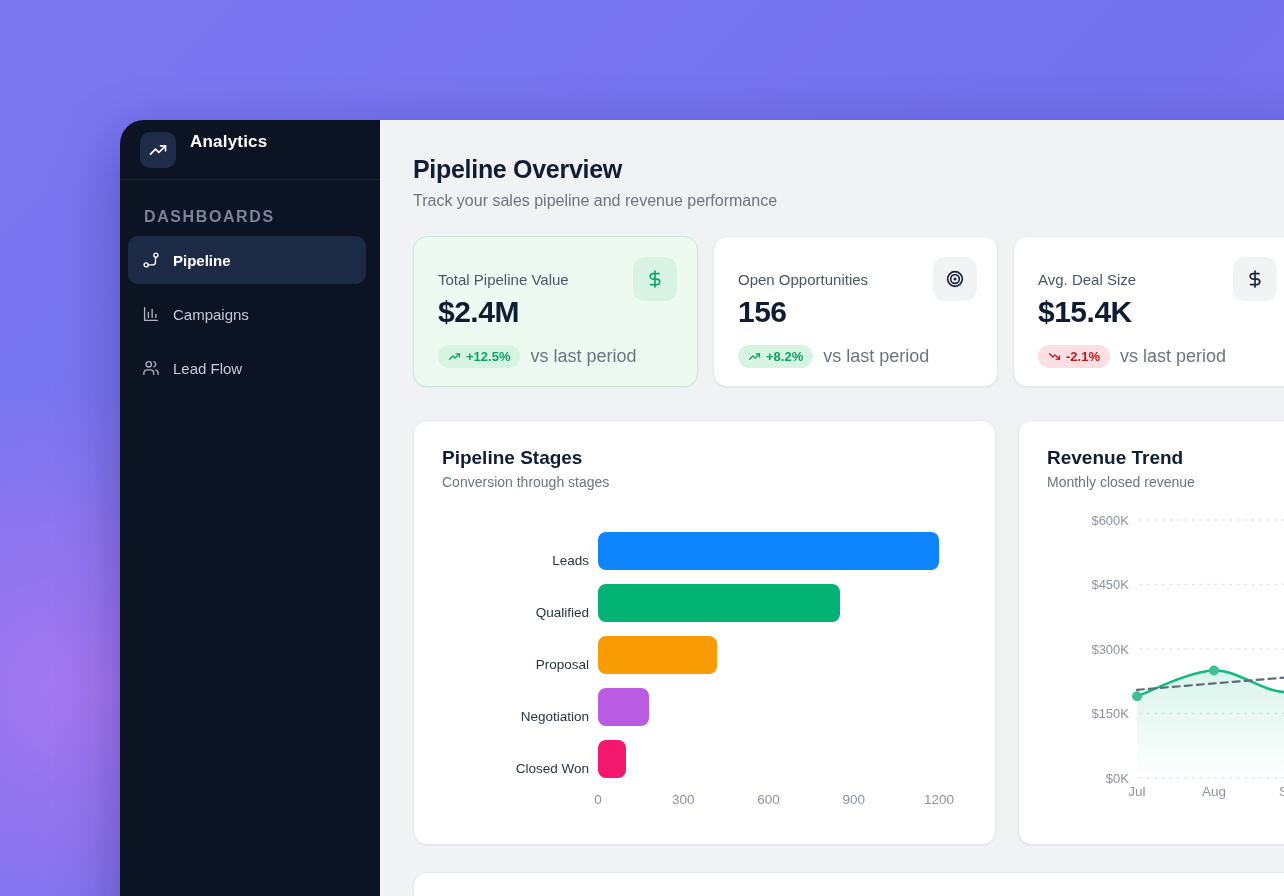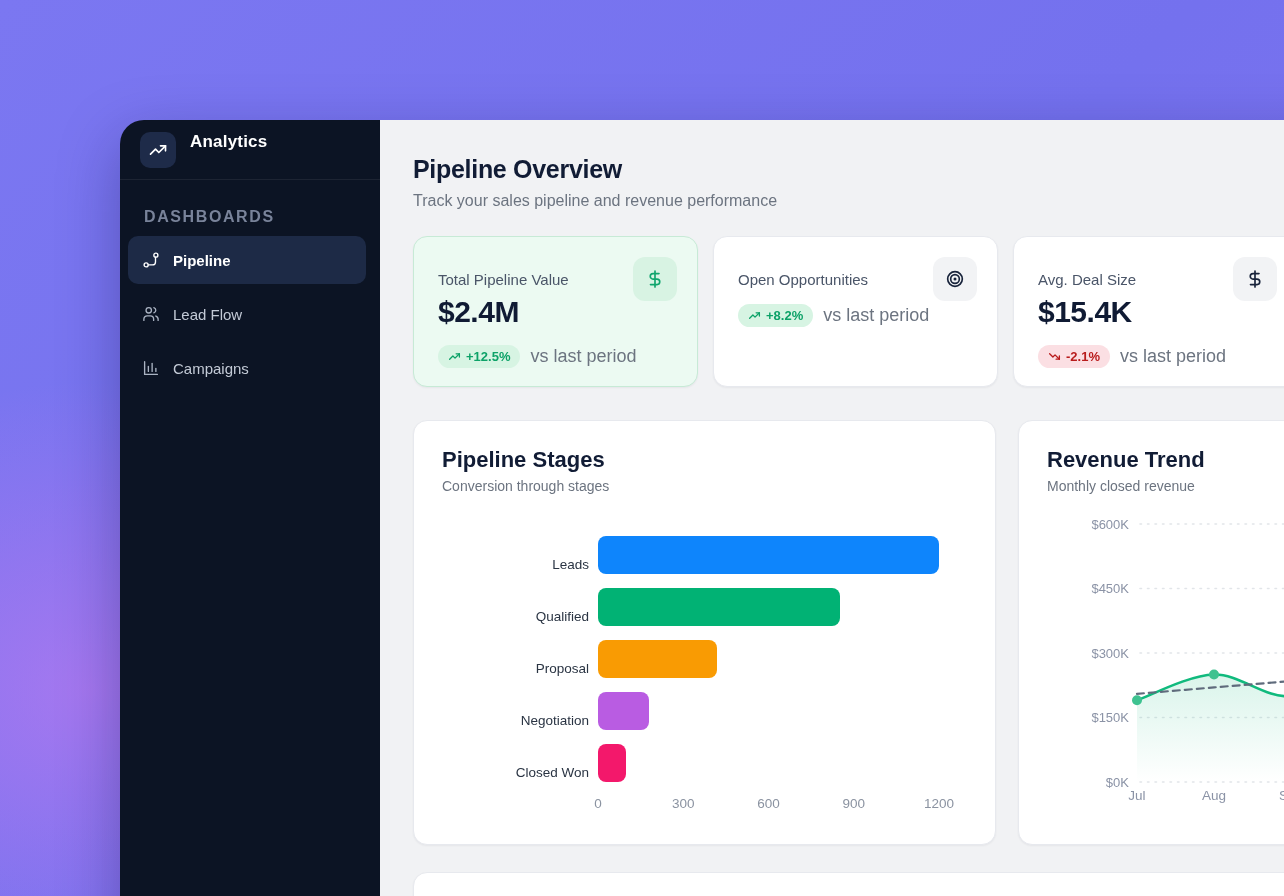--- a/index.html
+++ b/index.html
@@ -66,21 +66,21 @@
   .badge.up   { background:#d7f4e3; color:#0da268; }
   .badge.down { background:#fbdfe3; color:#b91c1c; }
   .kpi-compare { font-size:18px; color:#6c7480; }
   
   .charts-row { display:flex; gap:22px; margin-top:33px; }
   .chart-card {
     width:583px; height:425px; border-radius:14px; background:#fff;
     border:1px solid #e7e9ee; padding:26px 28px; box-shadow:0 1px 2px rgba(16,24,40,.05);
     flex:none;
   }
-  .chart-title { font-size:22px; font-weight:700; color:#111c35; }
+  .chart-title { font-size:19px; font-weight:700; color:#111c35; }
   .chart-subtitle { margin-top:5px; font-size:14px; color:#6c7480; }
   .bar-chart { margin-top:42px; }
   .bar-row { display:flex; align-items:flex-end; height:38px; margin-bottom:14px; }
   .bar-label {
     width:147px; flex:none; text-align:right; font-size:13.5px; color:#2a3443;
     line-height:1.25; margin-right:9px;
   }
   .bar-track { position:relative; flex:1; height:38px; }
   .bar-fill { height:38px; border-radius:8px; }
   .bar-axis { position:relative; height:18px; margin-left:156px; margin-top:13px; }
@@ -117,38 +117,38 @@
               <circle cx="5.5" cy="18.5" r="2.7"></circle>
               <circle cx="18.5" cy="5.5" r="2.7"></circle>
               <path d="M8.4 18.5h5.6a4 4 0 0 0 4-4V8.4"></path>
             </svg>
           </span>
           <span>Pipeline</span>
         </div>
         <div class="nav-item">
           <span class="nicon">
             <svg width="18" height="18" viewBox="0 0 24 24" fill="none" stroke="currentColor" stroke-width="1.8" stroke-linecap="round" stroke-linejoin="round">
+              <path d="M3.5 3.5v17h17"></path>
+              <line x1="8.5" y1="16.5" x2="8.5" y2="10"></line>
+              <line x1="13.5" y1="16.5" x2="13.5" y2="6"></line>
+              <line x1="18.5" y1="16.5" x2="18.5" y2="12.5"></line>
+            </svg>
+          </span>
+          <span>Campaigns</span>
+        </div>
+        <div class="nav-item">
+          <span class="nicon">
+            <svg width="18" height="18" viewBox="0 0 24 24" fill="none" stroke="currentColor" stroke-width="1.8" stroke-linecap="round" stroke-linejoin="round">
               <circle cx="9" cy="7" r="3.6"></circle>
               <path d="M2.5 20.5v-1.6a4.4 4.4 0 0 1 4.4-4.4h4.2a4.4 4.4 0 0 1 4.4 4.4v1.6"></path>
               <path d="M15.8 3.6a3.6 3.6 0 0 1 0 6.9"></path>
               <path d="M21.5 20.5v-1.6a4.4 4.4 0 0 0-3.1-4.2"></path>
             </svg>
           </span>
           <span>Lead Flow</span>
-        </div>
-        <div class="nav-item">
-          <span class="nicon">
-            <svg width="18" height="18" viewBox="0 0 24 24" fill="none" stroke="currentColor" stroke-width="1.8" stroke-linecap="round" stroke-linejoin="round">
-              <path d="M3.5 3.5v17h17"></path>
-              <line x1="8.5" y1="16.5" x2="8.5" y2="10"></line>
-              <line x1="13.5" y1="16.5" x2="13.5" y2="6"></line>
-              <line x1="18.5" y1="16.5" x2="18.5" y2="12.5"></line>
-            </svg>
-          </span>
-          <span>Campaigns</span>
         </div>
       </nav>
   </aside>
 
   <main class="main">
     <h1 class="page-title">Pipeline Overview</h1>
     <div class="page-subtitle">Track your sales pipeline and revenue performance</div>
 
     <div class="kpi-row" id="kpi-row">
         <div class="kpi-card green">
@@ -175,20 +175,21 @@
         </div>
         <div class="kpi-card">
           <div class="kpi-icon">
             <svg width="20" height="20" viewBox="0 0 24 24" fill="none" stroke="currentColor" stroke-width="2" stroke-linecap="round" stroke-linejoin="round">
               <circle cx="12" cy="12" r="8.8"></circle>
               <circle cx="12" cy="12" r="5.2"></circle>
               <circle cx="12" cy="12" r="1.8" fill="currentColor" stroke="none"></circle>
             </svg>
           </div>
           <div class="kpi-label">Open Opportunities</div>
+          <div class="kpi-value">156</div>
           <div class="kpi-meta">
             <span class="badge up">
               <span style="display:flex">
                 <svg width="13" height="13" viewBox="0 0 24 24" fill="none" stroke="currentColor" stroke-width="2.4" stroke-linecap="round" stroke-linejoin="round">
                   <polyline points="3 17 9 11 13 15 21 7"></polyline>
                   <polyline points="15 7 21 7 21 13"></polyline>
                 </svg>
               </span>
               <span>+8.2%</span>
             </span>

